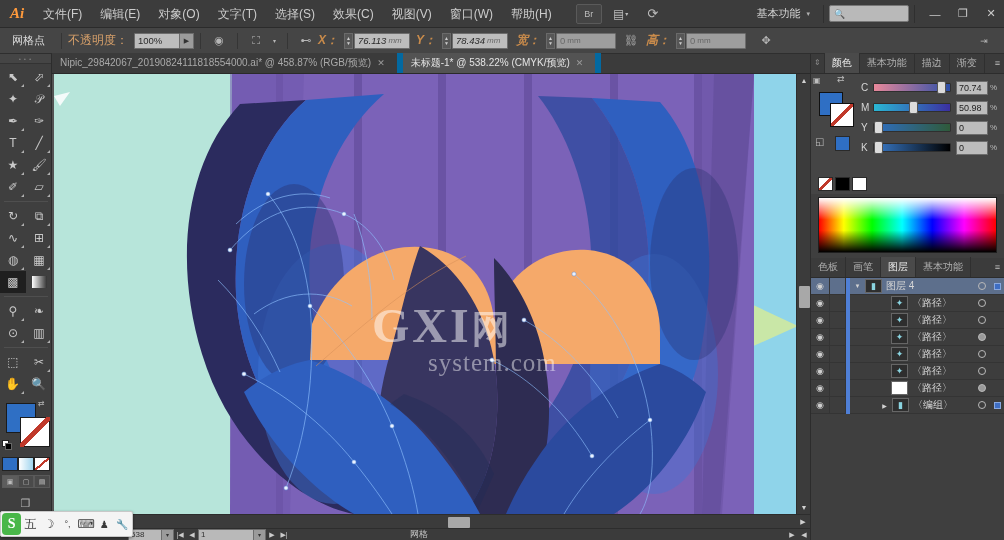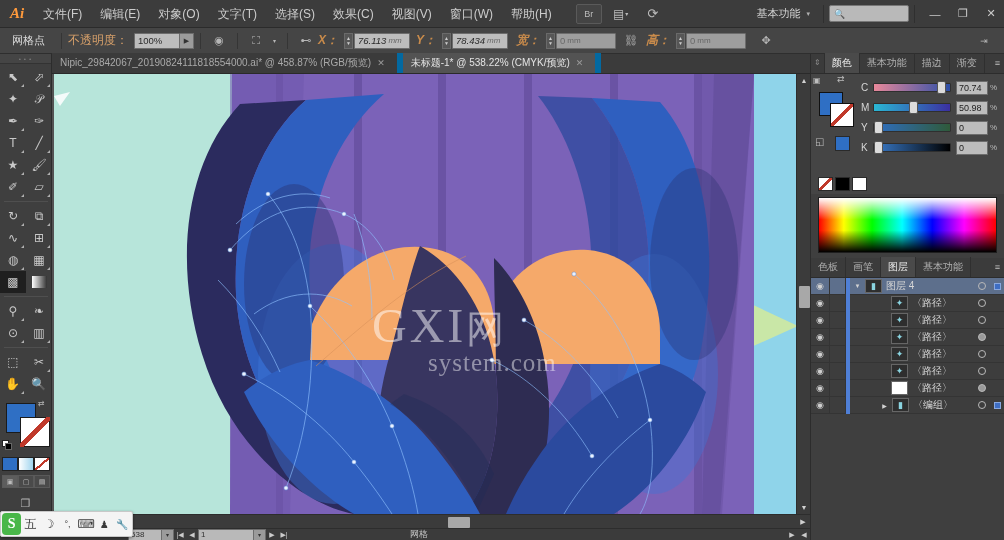--- a/index.html
+++ b/index.html
@@ -175,21 +175,21 @@
   }
   .art-svg { position:absolute; left:0; top:0; }
 
   .watermark {
     position:absolute; left:318px; top:228px; width:260px; height:80px;
     pointer-events:none; user-select:none;
   }
   .wm-top {
     font-family:"Liberation Serif","DejaVu Serif",serif;
     font-size:48px; color:rgba(255,255,255,0.50); letter-spacing:3px;
-    line-height:48px; white-space:nowrap; font-weight:normal;
+    line-height:48px; white-space:nowrap; font-weight:bold;
   }
   .wm-top .cn { font-size:38px; }
   .wm-bot {
     font-family:Liberation Serif, serif;
     font-size:25px; color:rgba(255,255,255,0.46); letter-spacing:1px;
     margin-top:-4px; margin-left:56px; white-space:nowrap;
   }
 
   
   .vscroll {

